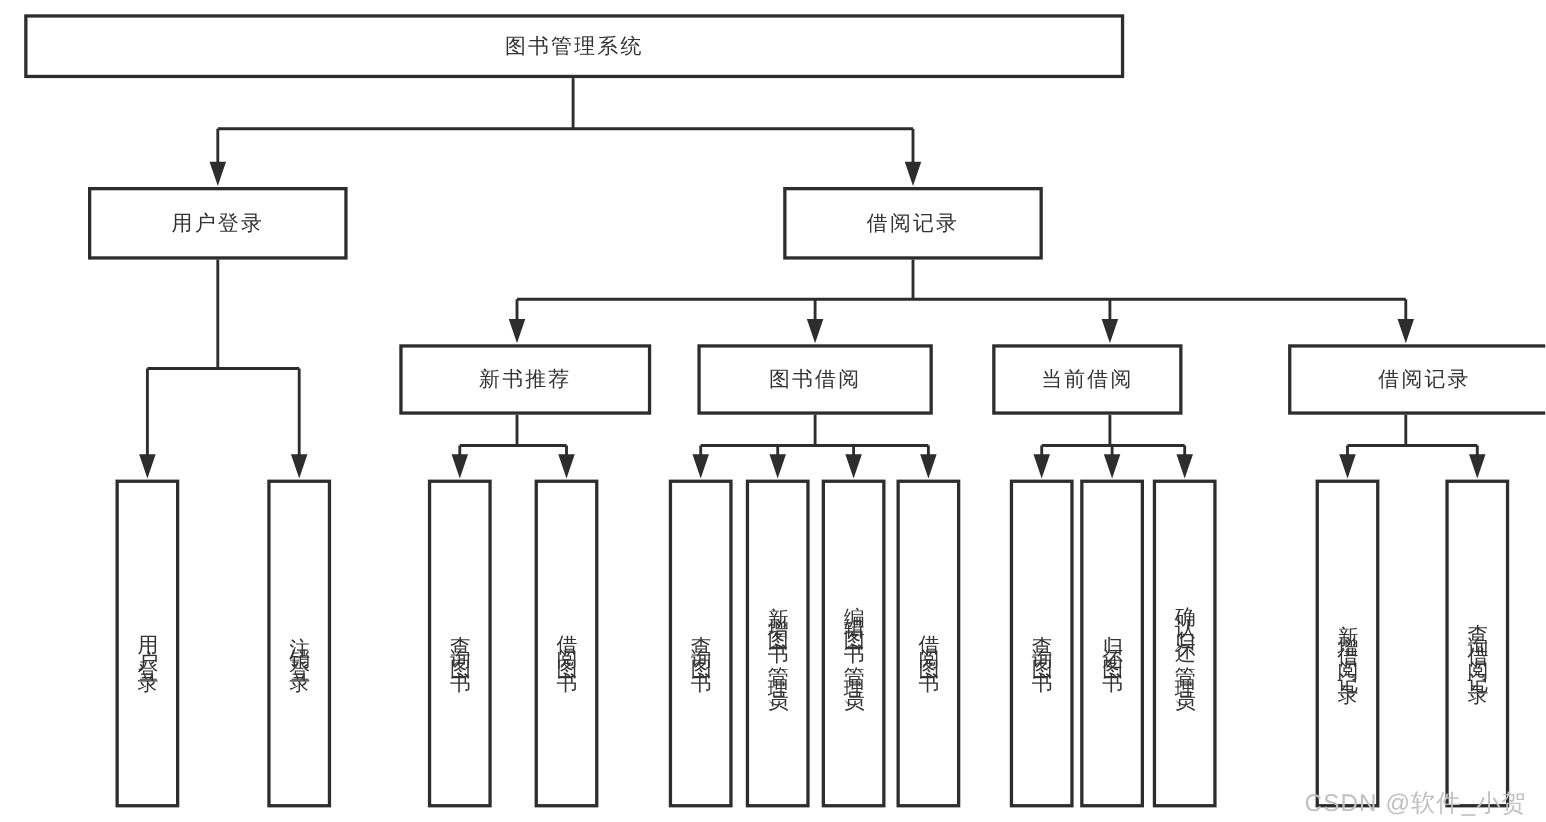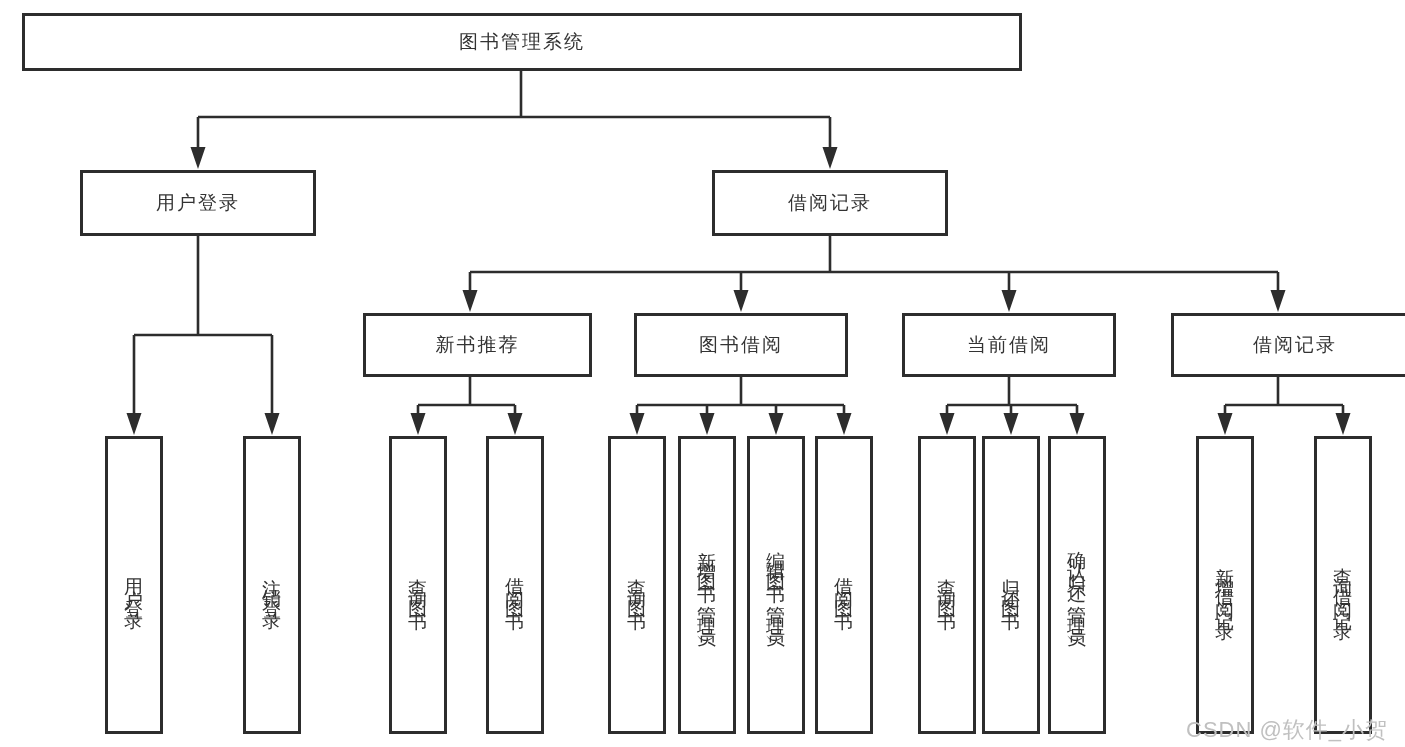--- a/index.html
+++ b/index.html
@@ -73,21 +73,21 @@
       M1335.5 413 H1350.5 L1343 435 Z"></path>
   </svg>
 
   <div class="node h" style="left:22px;top:13px;width:1000px;height:58px">图书管理系统</div>
 
   <div class="node h" style="left:80px;top:170px;width:236px;height:66px">用户登录</div>
   <div class="node h" style="left:712px;top:170px;width:236px;height:66px">借阅记录</div>
 
   <div class="node h" style="left:363px;top:313px;width:229px;height:64px">新书推荐</div>
   <div class="node h" style="left:634px;top:313px;width:214px;height:64px">图书借阅</div>
-  <div class="node h" style="left:902px;top:313px;width:214px;height:64px">当前借阅</div>
+  <div class="node h" style="left:902px;top:313px;width:173px;height:64px">当前借阅</div>
   <div class="node h" style="left:1171px;top:313px;width:248px;height:64px">借阅记录</div>
 
   <div class="node" style="left:105px;top:436px;width:58px;height:298px">
     <span class="vtext">用户登录</span>
   </div>
   <div class="node" style="left:243px;top:436px;width:58px;height:298px">
     <span class="vtext">注销登录</span>
   </div>
 
   <div class="node" style="left:389px;top:436px;width:58px;height:298px">

